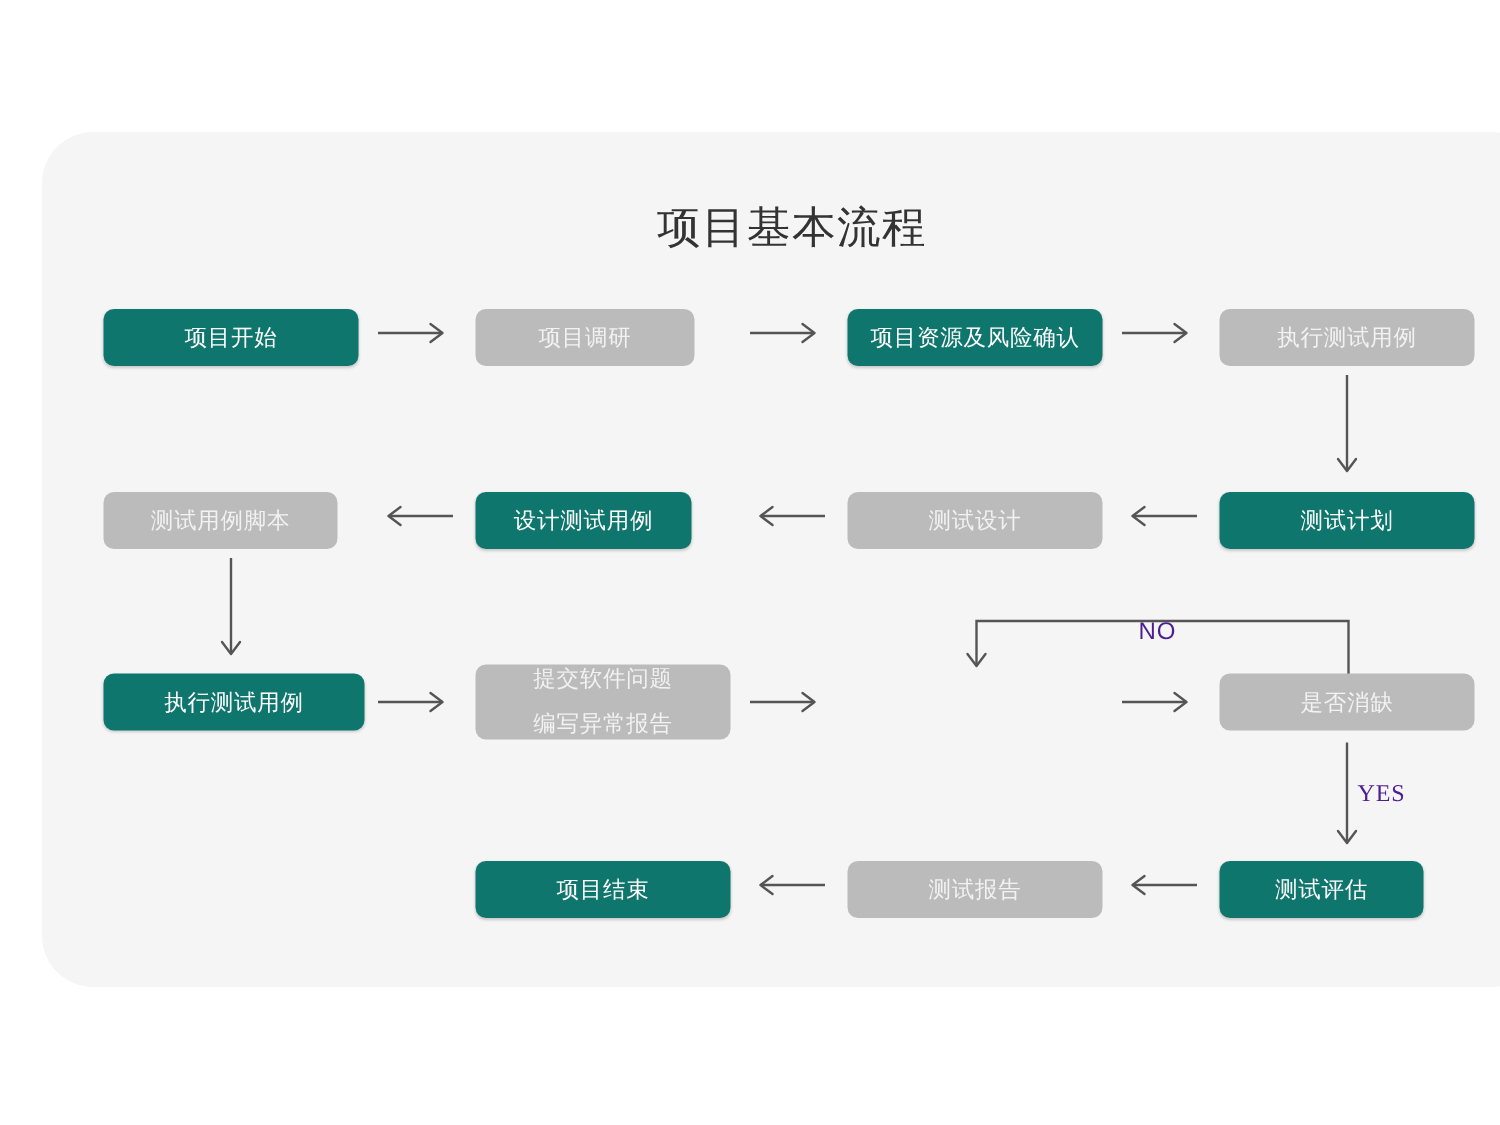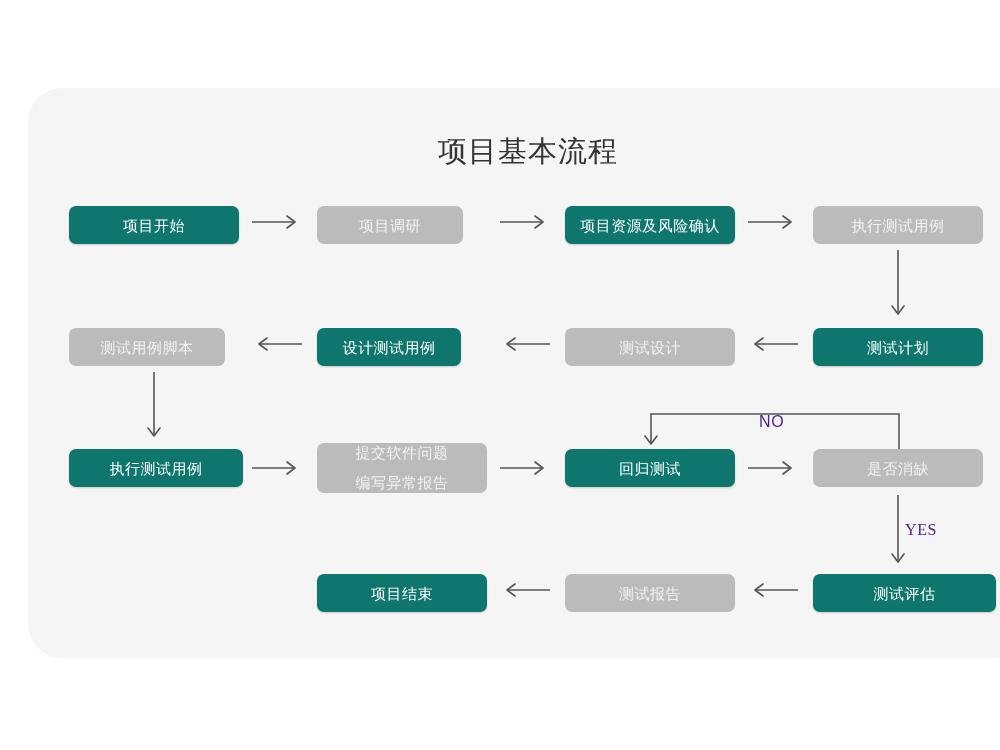--- a/index.html
+++ b/index.html
@@ -186,21 +186,20 @@
   <div class="node gray two-line" style="left:289px; top:443px; width:170px;">提交软件问题
 编写异常报告</div>
 
   <div class="conn" style="left:472px; top:460px;">
     <svg width="50" height="16" viewBox="0 0 50 16">
       <path d="M0 8 H42" stroke="#555" stroke-width="1.6" fill="none"></path>
       <path d="M35 2 L43 8 L35 14" stroke="#555" stroke-width="1.6" fill="none" stroke-linecap="round" stroke-linejoin="round"></path>
     </svg>
   </div>
 
-  <div class="node purple" style="left:537px; top:449px; width:170px;">回归测试</div>
 
   <div class="conn" style="left:720px; top:460px;">
     <svg width="50" height="16" viewBox="0 0 50 16">
       <path d="M0 8 H42" stroke="#555" stroke-width="1.6" fill="none"></path>
       <path d="M35 2 L43 8 L35 14" stroke="#555" stroke-width="1.6" fill="none" stroke-linecap="round" stroke-linejoin="round"></path>
     </svg>
   </div>
 
   <div class="node gray" style="left:785px; top:449px; width:170px;">是否消缺</div>
 
@@ -223,15 +222,15 @@
 
   <div class="node gray" style="left:537px; top:574px; width:170px;">测试报告</div>
 
   <div class="conn" style="left:720px; top:582px;">
     <svg width="50" height="16" viewBox="0 0 50 16">
       <path d="M50 8 H8" stroke="#555" stroke-width="1.6" fill="none"></path>
       <path d="M15 2 L7 8 L15 14" stroke="#555" stroke-width="1.6" fill="none" stroke-linecap="round" stroke-linejoin="round"></path>
     </svg>
   </div>
 
-  <div class="node purple" style="left:785px; top:574px; width:183px;">测试评估</div>
+  <div class="node purple" style="left:785px; top:574px; width:136px;">测试评估</div>
 
 </div>
 
 </body></html>

